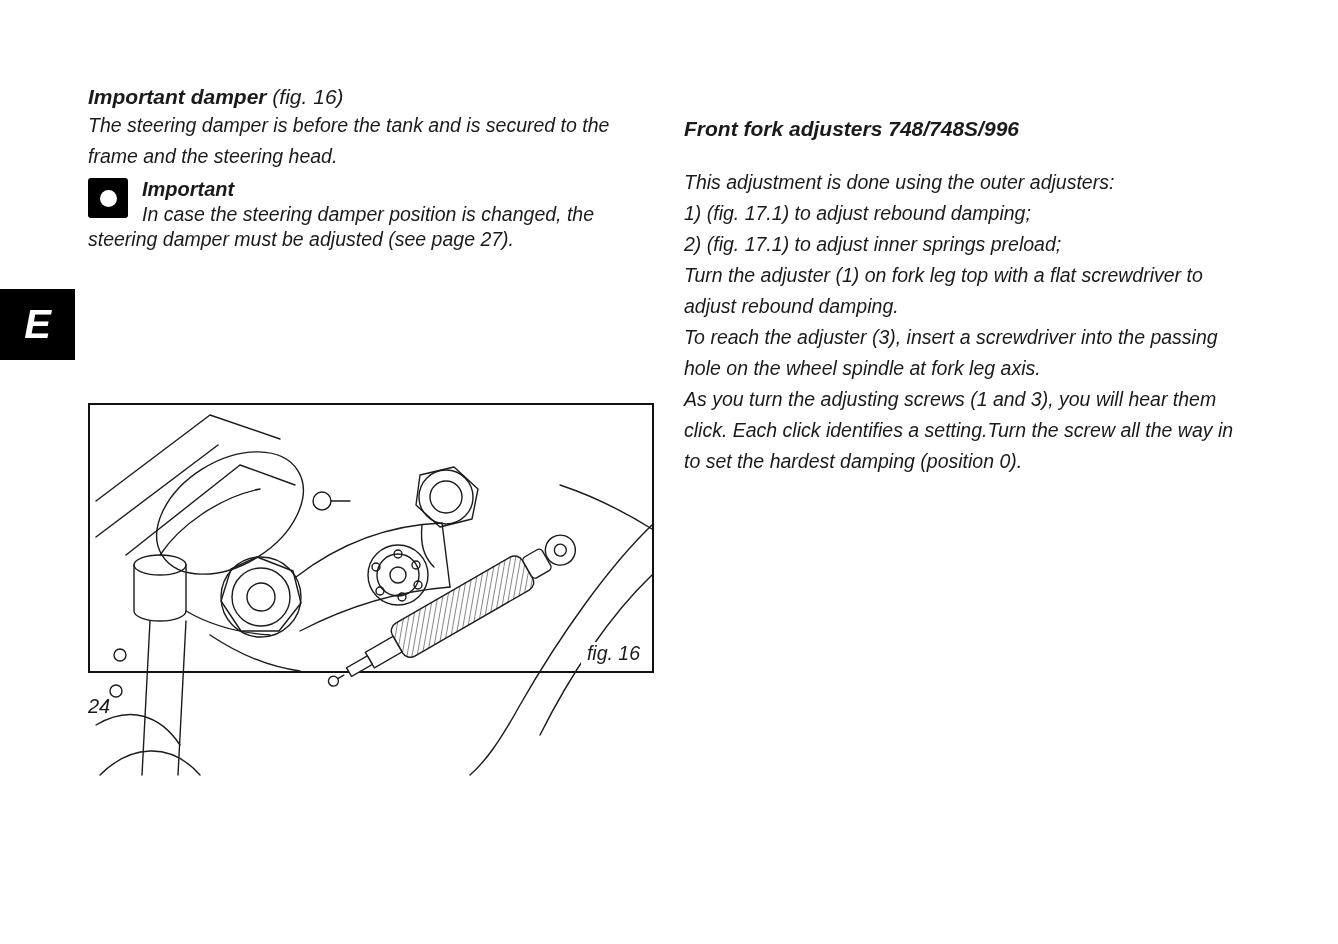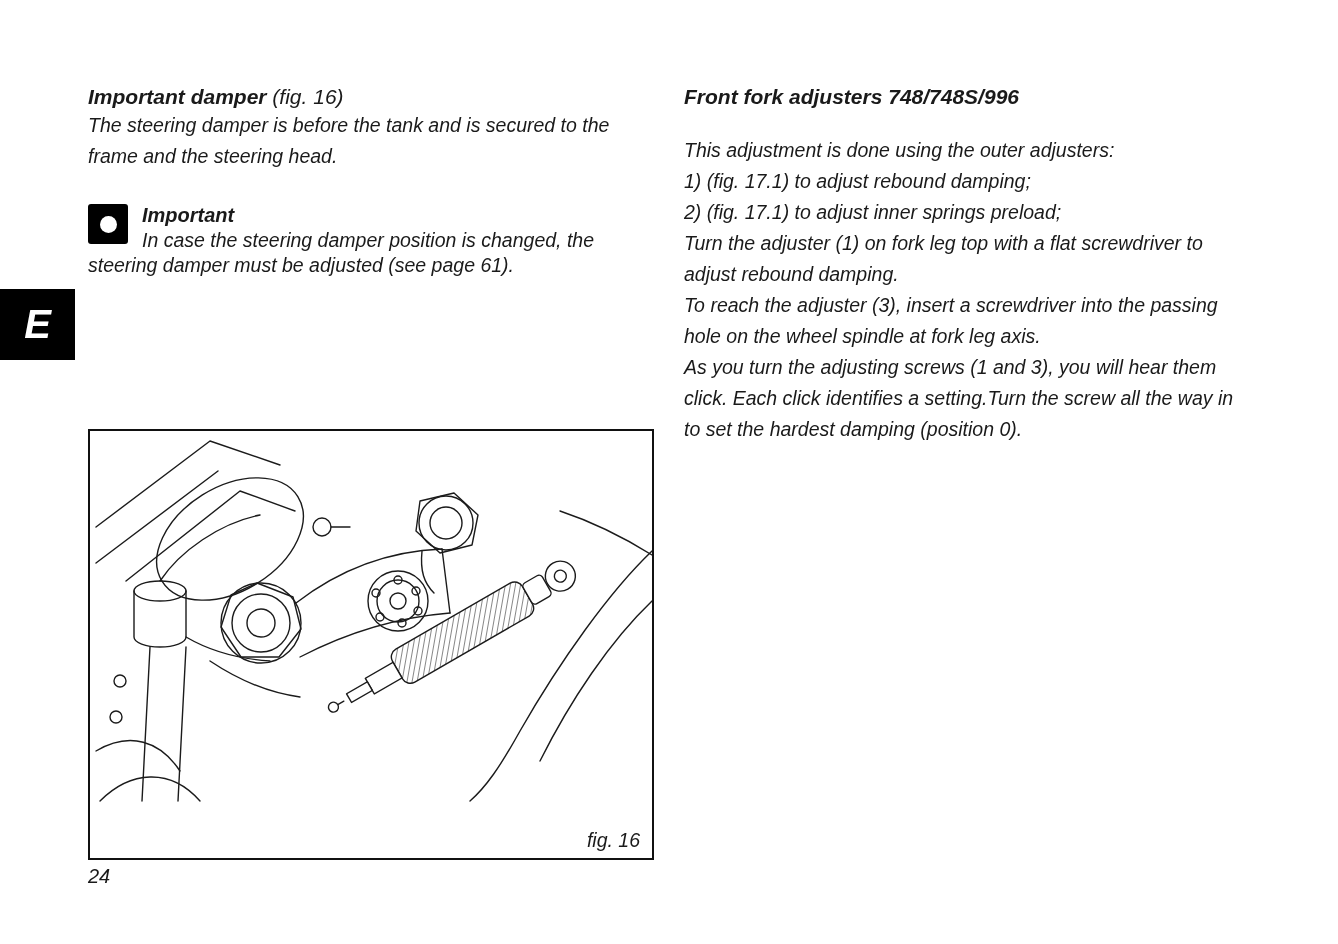--- a/index.html
+++ b/index.html
@@ -15,72 +15,72 @@
   
   .side-tab {
     position: absolute; left: 0; top: 289px; width: 75px; height: 71px;
     background: #000; color: #fff;
     display: flex; align-items: center; justify-content: center;
     font-size: 40px; font-weight: 700; font-style: italic;
   }
 
   .col { position: absolute; top: 84px; width: 566px; }
   .col-left  { left: 88px; }
-  .col-right { left: 684px; }
+  .col-right { left: 684px; margin-top: 32px; }
 
   h2.heading { font-size: 21px; line-height: 26px; font-weight: 700; font-style: italic; }
   h2.heading .fig-ref { font-weight: 400; }
   p.body { font-size: 19.5px; line-height: 31px; font-style: italic; }
   .gap-before { margin-top: 25px; }
 
   
-  .important { margin-top: 30px; }
+  .important { margin-top: 4px; }
   .important::after { content: ""; display: block; clear: both; }
   .imp-icon {
     float: left; width: 40px; height: 40px; background: #000; border-radius: 3px;
     margin: 2px 14px 4px 0;
     display: flex; align-items: center; justify-content: center;
   }
   .imp-dot { width: 17px; height: 17px; background: #fff; border-radius: 50%; }
   .imp-head { font-weight: 700; font-size: 20px; line-height: 26px; font-style: italic; }
   .imp-text { font-size: 19.5px; line-height: 25.4px; font-style: italic; }
 
   
   figure.fig-box {
-    margin-top: 150px; width: 566px; height: 431px;
+    margin-top: 150px; width: 566px; height: 270px;
     border: 2px solid #111; position: relative; background: #fff;
   }
   .drawing { position: absolute; left: 0; top: 0; width: 562px; height: 371px; }
   .fig-caption {
     position: absolute; right: 12px; bottom: 6px;
     font-size: 19.5px; font-style: italic; color: #1a1a1a; background: #fff; padding-left: 6px;
   }
 
-  .page-number { margin-top: 3px; font-size: 20px; line-height: 26px; font-style: italic; }
+  .page-number { margin-top: 20px; font-size: 20px; line-height: 26px; font-style: italic; }
 </style>
 </head>
 <body>
 
 <div class="page">
 
   <div class="side-tab">
     <span>E</span>
   </div>
 
   <div class="col col-left">
     <h2 class="heading"><span>Important damper</span><span class="fig-ref"> (fig. 16)</span></h2>
 
     <p class="body">The steering damper is before the tank and is secured to the frame and the steering head.</p>
 
     <div class="important">
       <span class="imp-icon">
           <span class="imp-dot"></span>
         </span>
       <div class="imp-head">Important</div>
-      <div class="imp-text">In case the steering damper position is changed, the steering damper must be adjusted (see page 61).</div>
+      <div class="imp-text">In case the steering damper position is changed, the steering damper must be adjusted (see page 27).</div>
     </div>
 
     <figure class="fig-box">
       <svg class="drawing" viewBox="0 0 562 371" xmlns="http://www.w3.org/2000/svg">
         <defs>
           <pattern id="hatch" width="5" height="5" patternUnits="userSpaceOnUse" patternTransform="rotate(40)">
             <rect width="5" height="5" fill="#ffffff"></rect>
             <line x1="0" y1="0" x2="0" y2="5" stroke="#222" stroke-width="1.1"></line>
           </pattern>
         </defs>

